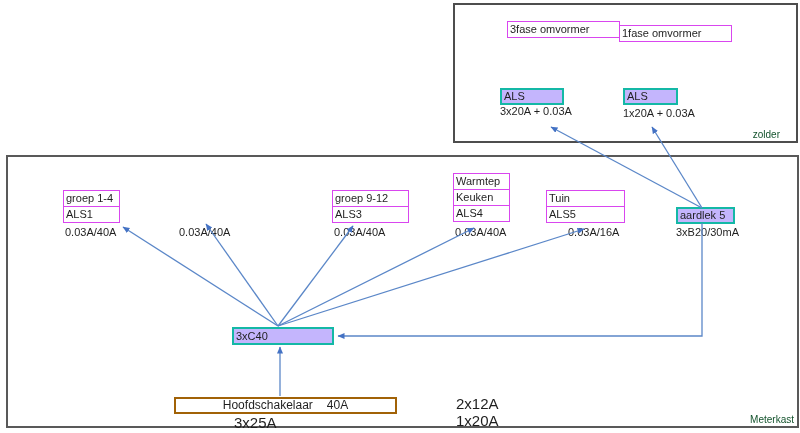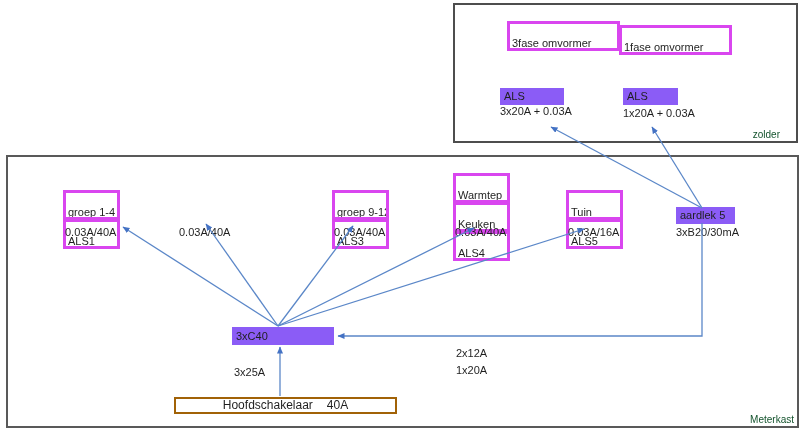--- a/index.html
+++ b/index.html
@@ -4,34 +4,34 @@
 <style>
   html,body{margin:0;padding:0;background:#fff;}
   #canvas{
     position:relative;width:800px;height:433px;background:#ffffff;
     font-family:"Liberation Sans", sans-serif;color:#1f1f1f;overflow:hidden;
   }
   .panel{position:absolute;border:2px solid #4d4d4d;background:transparent;}
   .panel-label{position:absolute;font-size:10px;color:#14532d;white-space:nowrap;}
   .cellbox{position:absolute;}
   .cell{
-    box-sizing:border-box;border:3px solid #d946ef;background:#fff;
-    height:17px;line-height:15px;font-size:11px;padding:12px 2px;white-space:nowrap;overflow:hidden;
+    box-sizing:border-box;border:1px solid #d946ef;background:#fff;
+    height:17px;line-height:15px;font-size:11px;padding:0 2px;white-space:nowrap;overflow:hidden;
   }
   .cell + .cell{margin-top:-1px;}
   .boldbox{
-    position:absolute;box-sizing:border-box;border:2px solid #8b5cf6;background:#8b5cf6;
+    position:absolute;box-sizing:border-box;border:2px solid #14b8a6;background:#c4b5fd;
     font-size:11px;line-height:13px;padding:0 2px;white-space:nowrap;
   }
   .thinbox{
     position:absolute;box-sizing:border-box;border:2px solid #a16207;background:#fff;
     font-size:12px;text-align:center;white-space:nowrap;
   }
   .rating{position:absolute;font-size:11px;white-space:nowrap;}
-  .freetext{position:absolute;font-size:11px;white-space:nowrap;}
+  .freetext{position:absolute;font-size:15px;white-space:nowrap;margin-top:48px;}
   #connector-layer{position:absolute;left:0;top:0;width:800px;height:433px;pointer-events:none;}
   .hs-gap{display:inline-block;width:14px;}
 </style>
 </head>
 <body>
 
 <div id="canvas">
 
   <div class="panel" style="left:453px;top:3px;width:341px;height:136px;">
     <div class="cell" style="position:absolute;left:52px;top:16px;width:113px;">3fase omvormer</div>
@@ -49,34 +49,34 @@
   <div class="panel" style="left:6px;top:155px;width:789px;height:269px;border-color:#595959;">
 
     <div class="cellbox" style="left:55px;top:33px;width:57px;border-radius:12px;">
       <div class="cell">groep 1-4</div>
       <div class="cell">ALS1</div>
     </div>
     <div class="rating" style="left:57px;top:69px;">0.03A/40A</div>
 
     <div class="rating" style="left:171px;top:69px;">0.03A/40A</div>
 
-    <div class="cellbox" style="left:324px;top:33px;width:57px;">
+    <div class="cellbox" style="left:324px;top:33px;width:77px;">
       <div class="cell">groep 9-12</div>
       <div class="cell">ALS3</div>
     </div>
     <div class="rating" style="left:326px;top:69px;">0.03A/40A</div>
 
     <div class="cellbox" style="left:445px;top:16px;width:57px;">
       <div class="cell">Warmtep</div>
       <div class="cell">Keuken</div>
       <div class="cell">ALS4</div>
     </div>
     <div class="rating" style="left:447px;top:69px;">0.03A/40A</div>
 
-    <div class="cellbox" style="left:558px;top:33px;width:57px;">
+    <div class="cellbox" style="left:538px;top:33px;width:79px;">
       <div class="cell">Tuin</div>
       <div class="cell">ALS5</div>
     </div>
     <div class="rating" style="left:560px;top:69px;">0.03A/16A</div>
 
     <div class="boldbox" style="left:668px;top:50px;width:59px;height:17px;">aardlek 5</div>
     <div class="rating" style="left:668px;top:69px;">3xB20/30mA</div>
 
     <div class="boldbox" style="left:224px;top:170px;width:102px;height:18px;line-height:14px;">3xC40</div>
 

